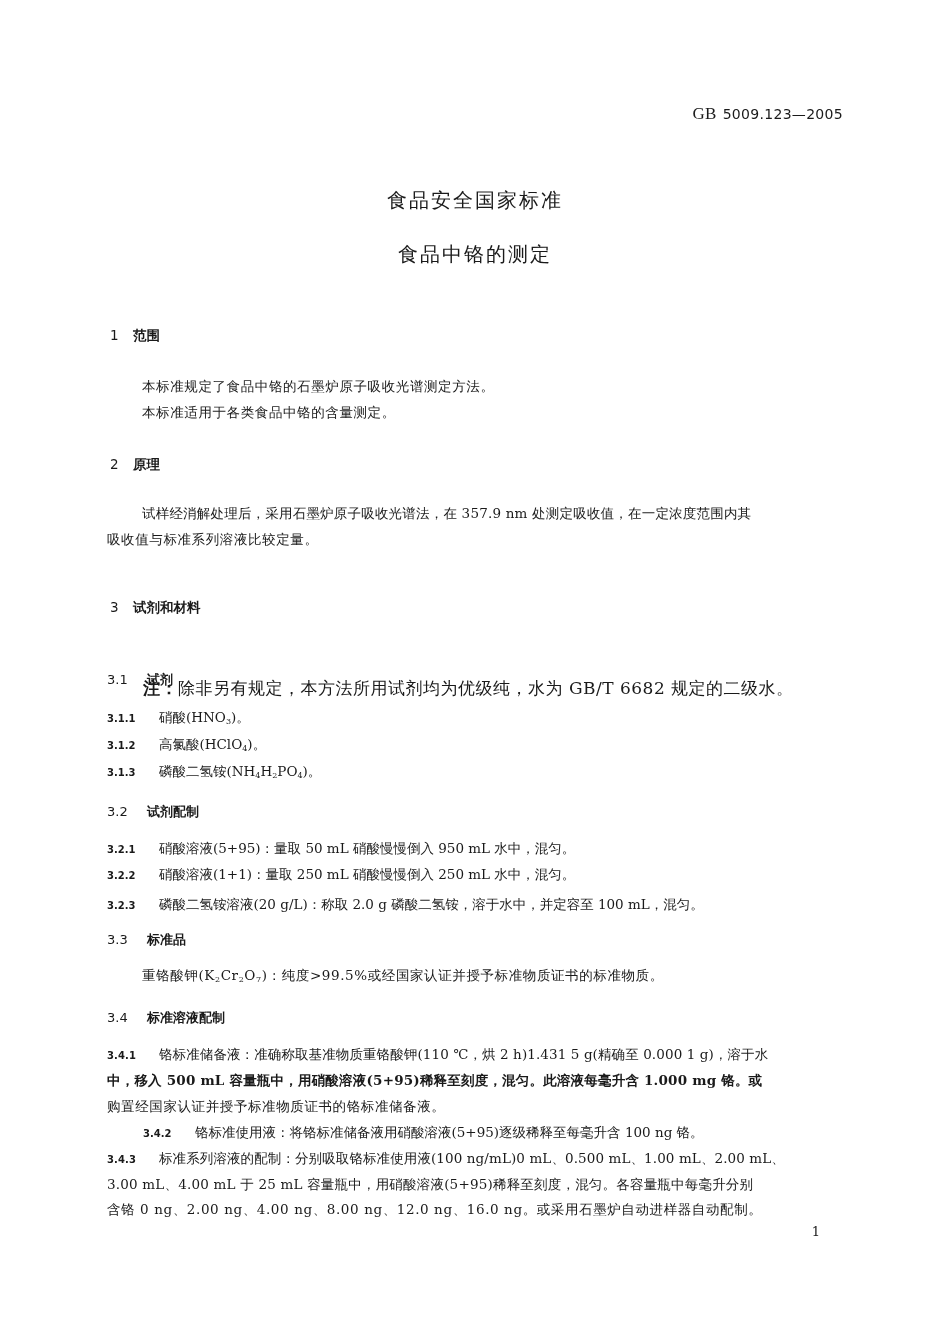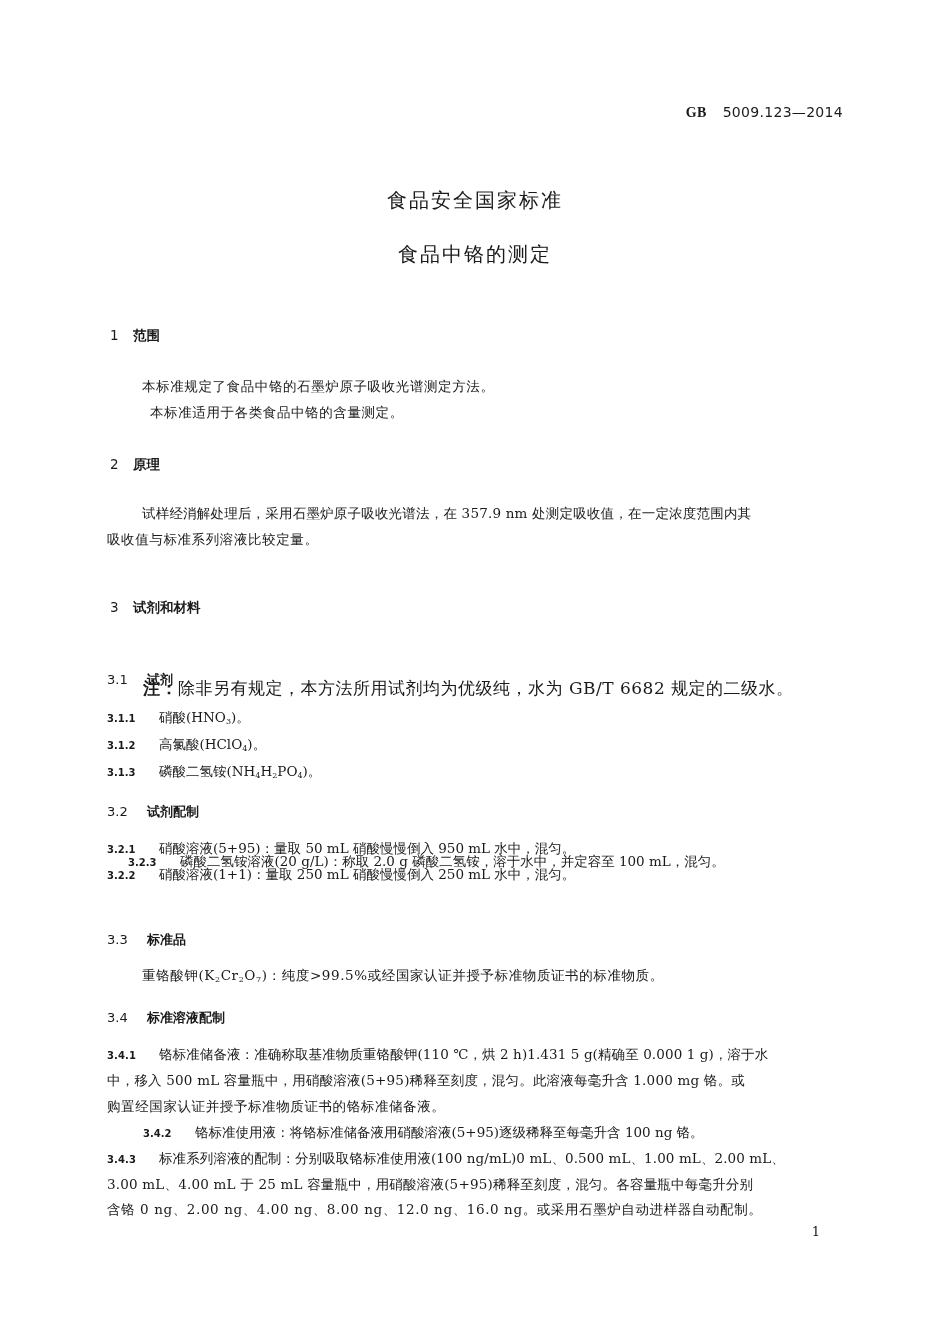--- a/index.html
+++ b/index.html
@@ -1,48 +1,48 @@
 <!DOCTYPE html>
 <html><head>
 <meta charset="utf-8">
 <style>
   html, body { margin: 0; padding: 0; background: #ffffff; }
   body { width: 950px; height: 1344px; position: relative; overflow: hidden;
          font-family: "DejaVu Serif", "Liberation Serif", serif; color: #1a1a1a; }
   .abs { position: absolute; white-space: nowrap; }
   .std-code { right: 107px; top: 104px; font-size: 14px; font-family: "DejaVu Sans", sans-serif; letter-spacing: 0.3px; }
-  .std-code .gb { font-family: "Liberation Serif", serif; font-weight: bold; font-size: 14px; margin-right: 16px; }
+  .std-code .gb { font-family: "Liberation Serif", serif; font-weight: normal; font-size: 17px; margin-right: 6px; }
   .title { left: 0; width: 950px; text-align: center; font-family: "DejaVu Sans", sans-serif; font-size: 20px; letter-spacing: 2px; }
   .h1 { left: 110px; font-family: "DejaVu Sans", sans-serif; font-size: 13.5px; font-weight: bold; }
   .h1 .num { display: inline-block; width: 23px; font-weight: normal; }
   .h2 { left: 107px; font-family: "DejaVu Sans", sans-serif; font-size: 13px; font-weight: bold; }
   .h2 .num { display: inline-block; width: 40px; font-weight: normal; }
   .item { left: 107px; font-size: 13.5px; }
   .item .num { display: inline-block; width: 52px; font-family: "DejaVu Sans", sans-serif; font-weight: bold; font-size: 10px; }
   .para { font-size: 13.5px; letter-spacing: 0.6px; }
   .note { left: 143px; font-size: 17px; letter-spacing: 0.5px; margin-top: 45px; }
   .note .lbl { font-weight: bold; font-family: "DejaVu Sans", sans-serif; }
   .page-num { right: 130px; top: 1224px; font-size: 13px; }
   sub { font-size: 8px; vertical-align: -2px; }
 </style>
 </head>
 <body>
 
 <div class="abs std-code">
-  <span class="gb">GB</span><span>5009.123—2014</span>
+  <span class="gb">GB</span><span>5009.123—2005</span>
 </div>
 
 <div class="abs title" style="top:187px;">食品安全国家标准</div>
 <div class="abs title" style="top:241px;">食品中铬的测定</div>
 
 <div class="abs h1" style="top:327px;">
   <span class="num">1</span><span>范围</span>
 </div>
 <div class="abs para" style="left:142px; top:378px;">本标准规定了食品中铬的石墨炉原子吸收光谱测定方法。</div>
-<div class="abs para" style="left:150px; top:404px;">本标准适用于各类食品中铬的含量测定。</div>
+<div class="abs para" style="left:142px; top:404px;">本标准适用于各类食品中铬的含量测定。</div>
 
 <div class="abs h1" style="top:456px;">
   <span class="num">2</span><span>原理</span>
 </div>
 <div class="abs para" style="left:142px; top:505px; letter-spacing:0.2px;">试样经消解处理后，采用石墨炉原子吸收光谱法，在 357.9 nm 处测定吸收值，在一定浓度范围内其</div>
 <div class="abs para" style="left:107px; top:531px;">吸收值与标准系列溶液比较定量。</div>
 
 <div class="abs h1" style="top:599px;">
   <span class="num">3</span><span>试剂和材料</span>
 </div>
@@ -65,39 +65,39 @@
 
 <div class="abs h2" style="top:803px;">
   <span class="num">3.2</span><span>试剂配制</span>
 </div>
 <div class="abs item" style="top:840px;">
   <span class="num">3.2.1</span><span>硝酸溶液(5+95)：量取 50 mL 硝酸慢慢倒入 950 mL 水中，混匀。</span>
 </div>
 <div class="abs item" style="top:866px;">
   <span class="num">3.2.2</span><span>硝酸溶液(1+1)：量取 250 mL 硝酸慢慢倒入 250 mL 水中，混匀。</span>
 </div>
-<div class="abs item" style="top:853px;margin-left:21px;">
+<div class="abs item" style="top:896px;">
   <span class="num">3.2.3</span><span>磷酸二氢铵溶液(20 g/L)：称取 2.0 g 磷酸二氢铵，溶于水中，并定容至 100 mL，混匀。</span>
 </div>
 
 <div class="abs h2" style="top:931px;">
   <span class="num">3.3</span><span>标准品</span>
 </div>
 <div class="abs para" style="left:142px; top:967px;">
   <span>重铬酸钾(K</span><sub>2</sub><span>Cr</span><sub>2</sub><span>O</span><sub>7</sub><span>)：纯度&gt;99.5%或经国家认证并授予标准物质证书的标准物质。</span>
 </div>
 
 <div class="abs h2" style="top:1009px;">
   <span class="num">3.4</span><span>标准溶液配制</span>
 </div>
 
 <div class="abs item" style="top:1046px; letter-spacing:0.1px;">
   <span class="num">3.4.1</span><span>铬标准储备液：准确称取基准物质重铬酸钾(110 ℃，烘 2 h)1.431 5 g(精确至 0.000 1 g)，溶于水</span>
 </div>
-<div class="abs para" style="left:107px; top:1072px; letter-spacing:0.2px;">中，移入 500 mL 容量瓶中，用硝酸溶液(5+95)稀释至刻度，混匀。此溶液每毫升含 1.000 mg 铬。或</div>
+<div class="abs para" style="left:107px; top:1072px; letter-spacing:0.2px;font-weight:bold;">中，移入 500 mL 容量瓶中，用硝酸溶液(5+95)稀释至刻度，混匀。此溶液每毫升含 1.000 mg 铬。或</div>
 <div class="abs para" style="left:107px; top:1098px;">购置经国家认证并授予标准物质证书的铬标准储备液。</div>
 
 <div class="abs item" style="top:1124px;margin-left:36px;">
   <span class="num">3.4.2</span><span>铬标准使用液：将铬标准储备液用硝酸溶液(5+95)逐级稀释至每毫升含 100 ng 铬。</span>
 </div>
 
 <div class="abs item" style="top:1150px; letter-spacing:0.1px;">
   <span class="num">3.4.3</span><span>标准系列溶液的配制：分别吸取铬标准使用液(100 ng/mL)0 mL、0.500 mL、1.00 mL、2.00 mL、</span>
 </div>
 <div class="abs para" style="left:107px; top:1176px; letter-spacing:0.2px;">3.00 mL、4.00 mL 于 25 mL 容量瓶中，用硝酸溶液(5+95)稀释至刻度，混匀。各容量瓶中每毫升分别</div>

